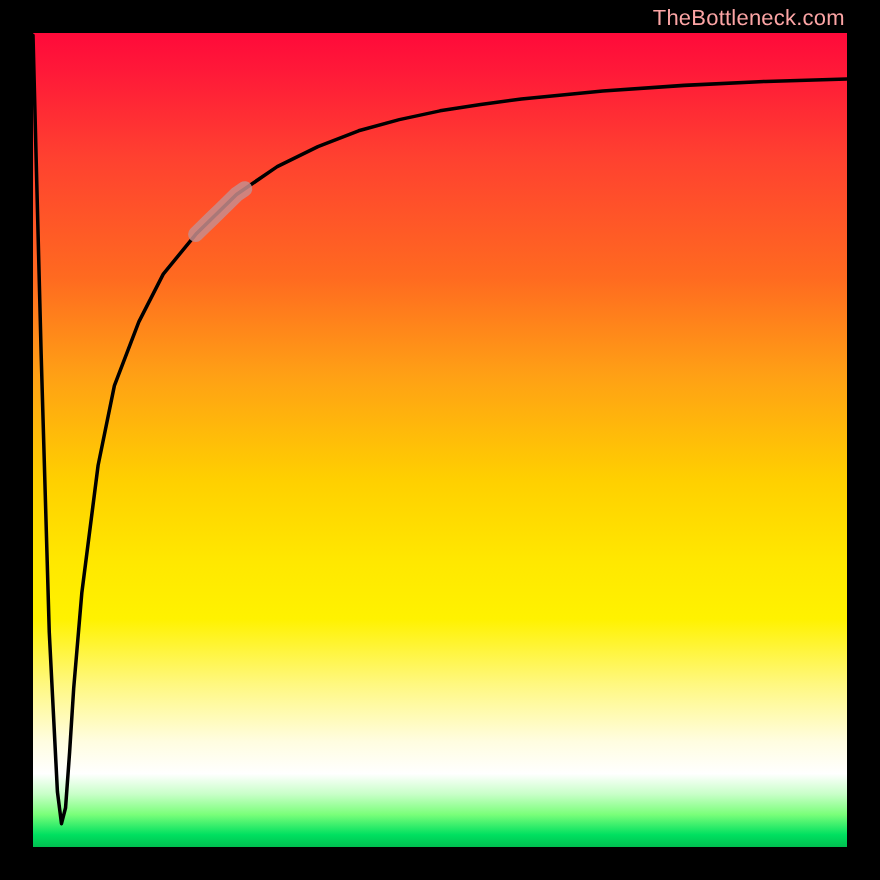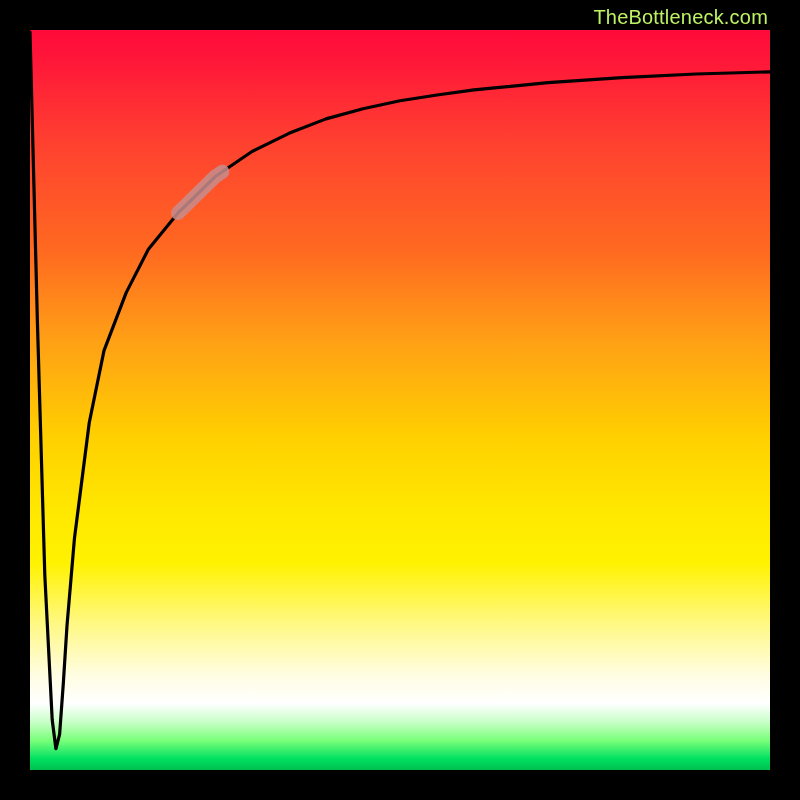--- a/index.html
+++ b/index.html
@@ -53,21 +53,21 @@
     position: absolute;
     left: 0;
     top: 0;
     width: 740px;
     height: 740px;
   }
   .watermark {
     position: absolute;
     right: 32px;
     top: 6px;
-    color: #bef264;
+    color: #fca5a5;
     font-size: 20px;
     font-weight: 400;
     letter-spacing: 0.2px;
   }
 </style>
 </head>
 <body>
 
 <div class="frame">
   <div class="plot-area">

